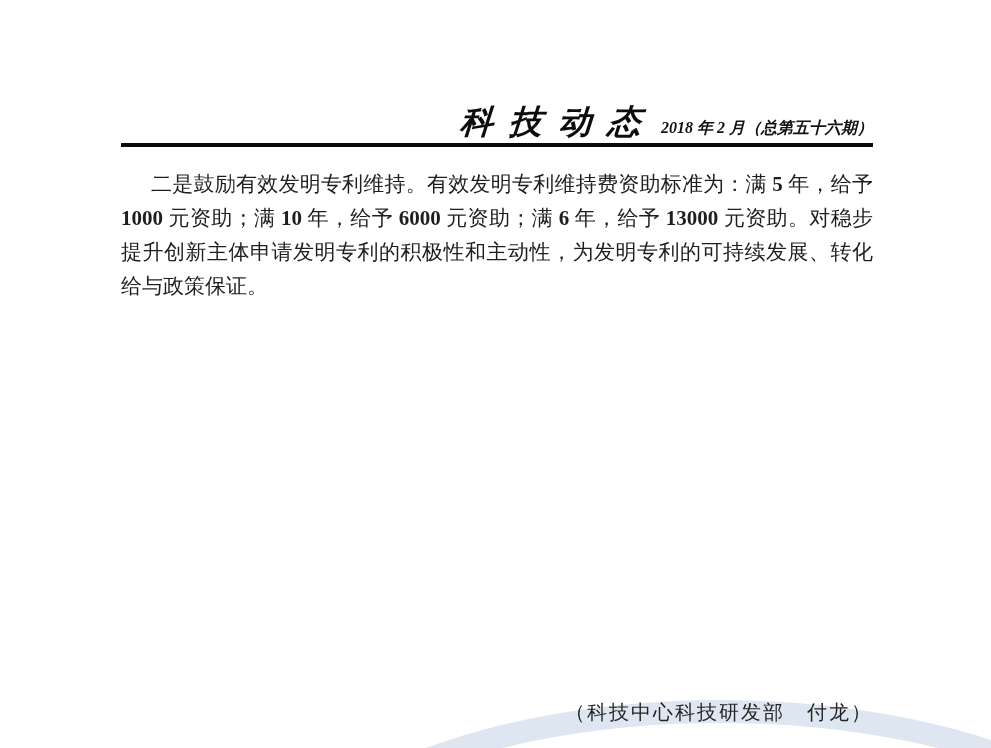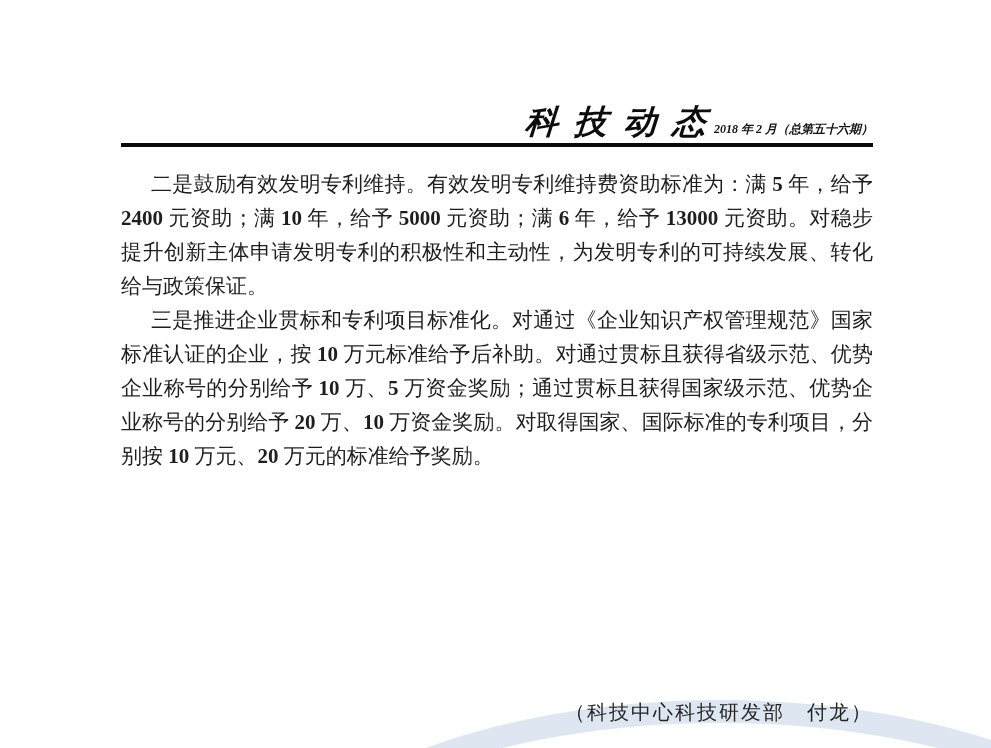--- a/index.html
+++ b/index.html
@@ -50,24 +50,24 @@
   }
   .masthead-title {
     font-size: 33px;
     font-weight: bold;
     font-style: italic;
     letter-spacing: 4px;
     color: #0c0c0c;
     transform: skewX(-4deg);
   }
   .masthead-issue {
-    font-size: 12px;
+    font-size: 16px;
     font-weight: bold;
     font-style: italic;
-    margin-left: 4px;
+    margin-left: 16px;
     letter-spacing: 0px;
     color: #111;
   }
   .rule {
     position: absolute;
     left: 121px;
     top: 143px;
     width: 752px;
     height: 4px;
     background: var(--rule-color);
@@ -112,19 +112,18 @@
   <div class="watermark"></div>
 
   <div class="header">
     <span class="masthead-title">科 技 动 态</span>
     <span class="masthead-issue">2018 年 2 月（总第五十六期）</span>
   </div>
 
   <div class="rule"></div>
 
   <div class="body-text">
-    <p>二是鼓励有效发明专利维持。有效发明专利维持费资助标准为：满 <b class="num">5</b> 年，给予 <b class="num">2400</b> 元资助；满 <b class="num">10</b> 年，给予 <b class="num">5000</b> 元资助；满 <b class="num">6</b> 年，给予 <b class="num">13000</b> 元资助。对稳步提升创新主体申请发明专利的积极性和主动性，为发明专利的可持续发展、转化给与政策保证。</p>
-    <p>三是推进企业贯标和专利项目标准化。对通过《企业知识产权管理规范》国家标准认证的企业，按 <b class="num">10</b> 万元标准给予后补助。对通过贯标且获得省级示范、优势企业称号的分别给予 <b class="num">10</b> 万、<b class="num">5</b> 万资金奖励；通过贯标且获得国家级示范、优势企业称号的分别给予 <b class="num">20</b> 万、<b class="num">10</b> 万资金奖励。对取得国家、国际标准的专利项目，分别按 <b class="num">10</b> 万元、<b class="num">20</b> 万元的标准给予奖励。</p>
+    <p>二是鼓励有效发明专利维持。有效发明专利维持费资助标准为：满 <b class="num">5</b> 年，给予 <b class="num">1000</b> 元资助；满 <b class="num">10</b> 年，给予 <b class="num">6000</b> 元资助；满 <b class="num">6</b> 年，给予 <b class="num">13000</b> 元资助。对稳步提升创新主体申请发明专利的积极性和主动性，为发明专利的可持续发展、转化给与政策保证。</p>
   </div>
 
   <div class="signature">（科技中心科技研发部　付龙）</div>
 
 </div>
 
 </body></html>

